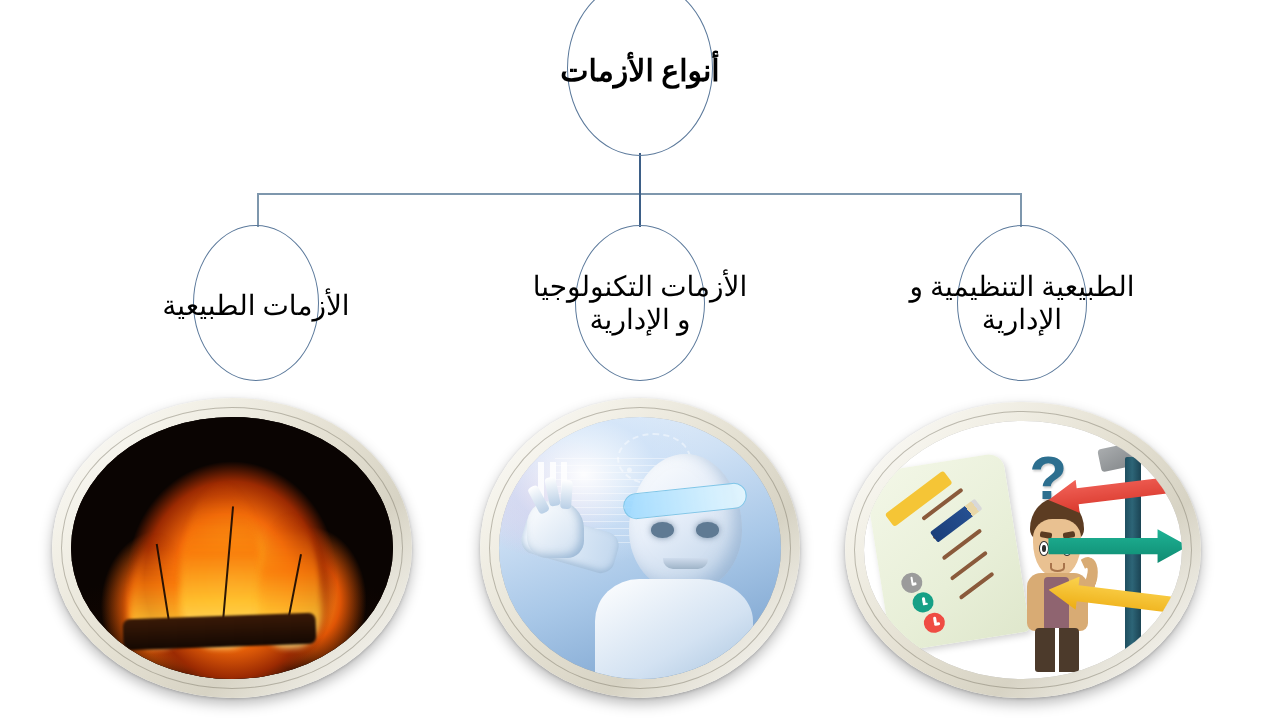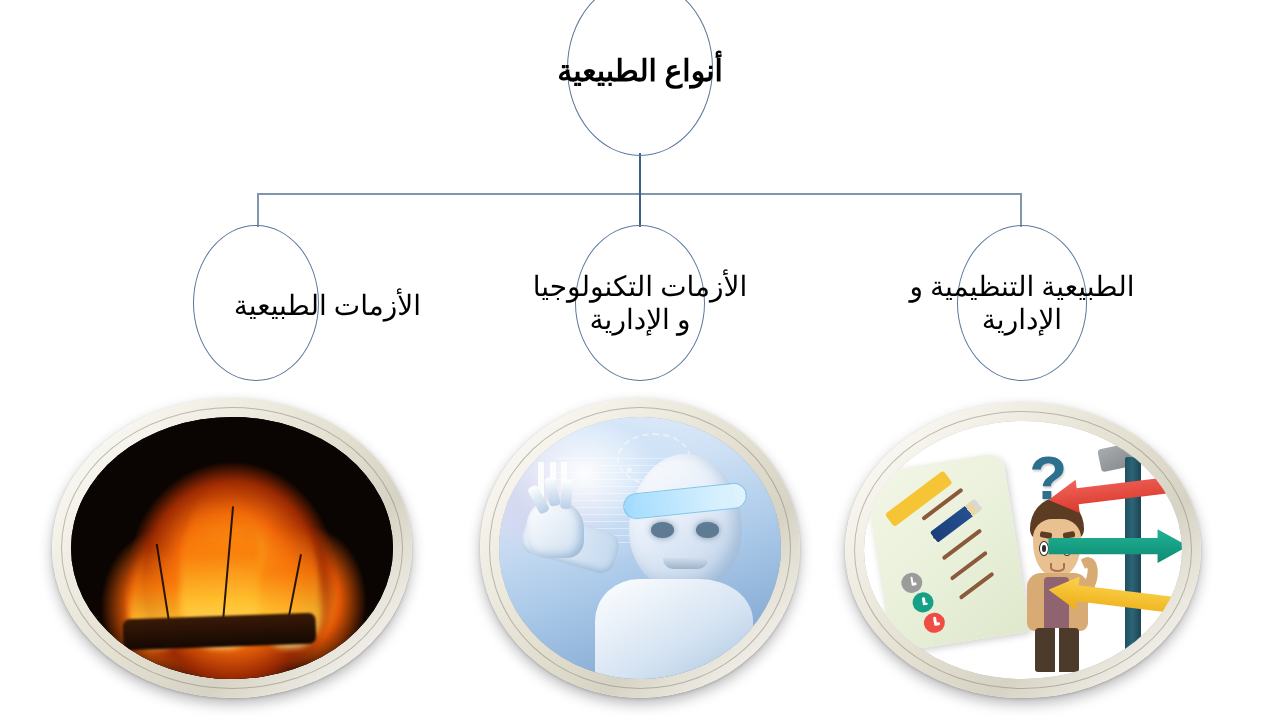--- a/index.html
+++ b/index.html
@@ -62,21 +62,21 @@
   #node-tech     { left: 575px; top: 225px; width: 130px; height: 156px; }
   #node-org      { left: 957px; top: 225px; width: 130px; height: 156px; }
 
   #node-natural .node-label,
   #node-tech .node-label,
   #node-org .node-label {
     font-size: 28px;
     font-weight: normal;
     width: 330px;
   }
-  #node-natural .node-label { top: 52%; text-align: right; }
+  #node-natural .node-label { top: 52%; }
   #node-tech .node-label    { top: 50%; }
   #node-org .node-label     { top: 50%; }
 
   
   .oval-frame {
     position: absolute;
     border-radius: 50%;
     background: linear-gradient(135deg,#ffffff 0%,#f3f1e8 22%,#e4e0d2 48%,#d7d3c4 68%,#f7f6f1 92%);
     box-shadow: 0 6px 14px rgba(0,0,0,0.28), 0 1px 3px rgba(0,0,0,0.18);
     overflow: hidden;
@@ -407,21 +407,21 @@
 
 <div id="slide">
 
   <div class="conn" id="conn-stem-top"></div>
   <div class="conn" id="conn-hbar"></div>
   <div class="conn" id="conn-drop-left"></div>
   <div class="conn" id="conn-drop-mid"></div>
   <div class="conn" id="conn-drop-right"></div>
 
   <div class="node" id="node-root">
-    <div class="node-label">أنواع الطبيعية</div>
+    <div class="node-label">أنواع الأزمات</div>
   </div>
 
   <div class="node" id="node-natural">
     <div class="node-label">الأزمات الطبيعية</div>
   </div>
 
   <div class="node" id="node-tech">
     <div class="node-label">الأزمات التكنولوجيا
 و الإدارية</div>
   </div>

